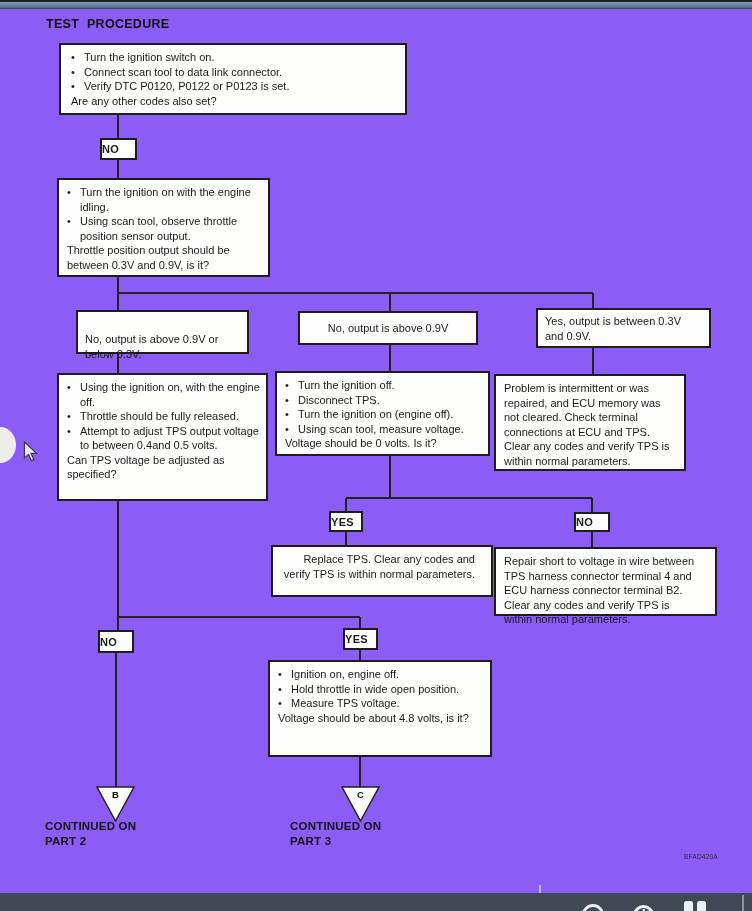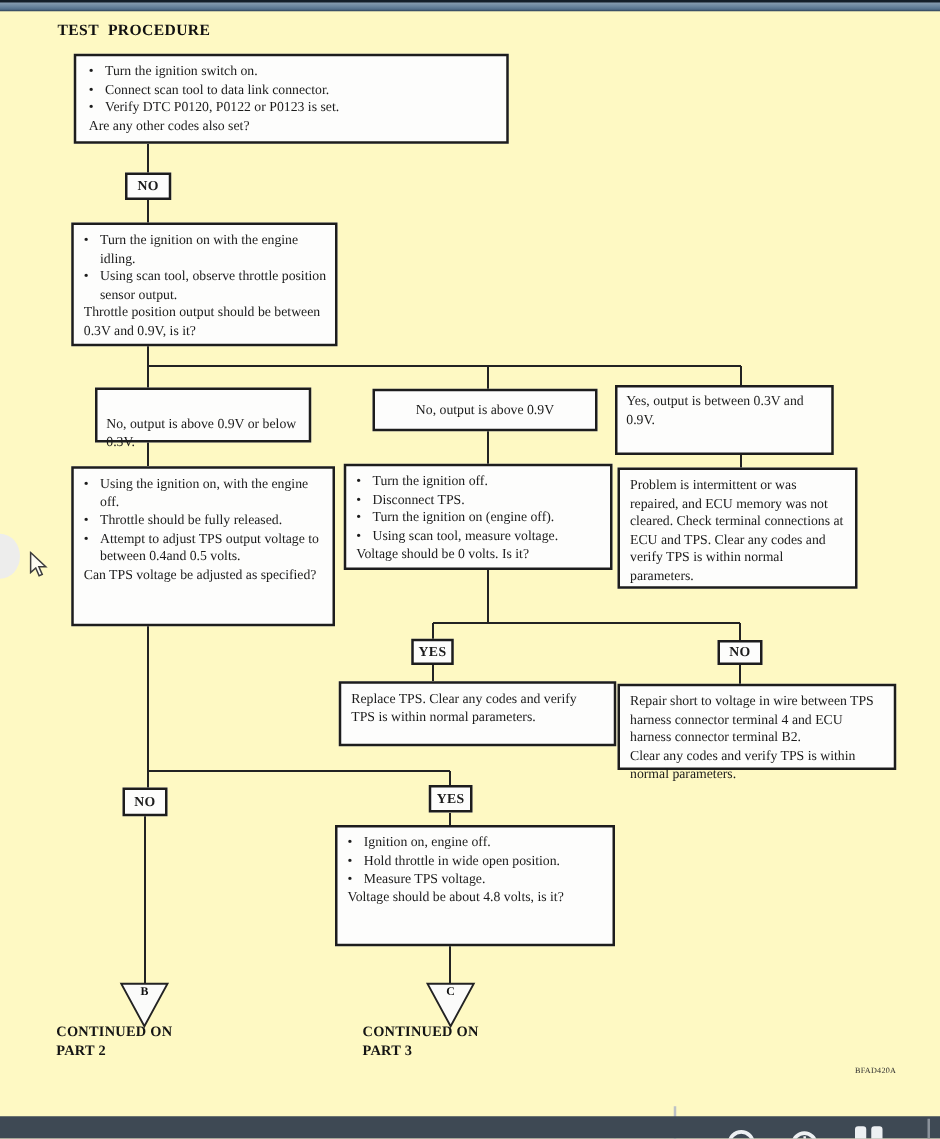--- a/index.html
+++ b/index.html
@@ -1,18 +1,18 @@
 <!DOCTYPE html>
 <html><head>
 <meta charset="utf-8">
 <style>
   html,body{margin:0;padding:0;background:#e8e8e8;}
   .screen{
     position:relative;width:752px;height:911px;overflow:hidden;
-    background:#fef9c3;font-family:Liberation Serif, serif;color:#1b1b1b;
+    background:#8b5cf6;font-family:Liberation Sans, sans-serif;color:#1b1b1b;
   }
   
   .titlebar{
     position:absolute;top:0;left:0;right:0;height:9px;
     background:linear-gradient(180deg,#141e29 0%,#141e29 16%,#8399ae 28%,#6c87a0 55%,#54708c 82%,#2c3e52 100%);
   }
   .page-title{
     position:absolute;left:46px;top:17px;
     font-size:12.5px;font-weight:bold;letter-spacing:.3px;word-spacing:4px;color:#111;
   }
@@ -25,21 +25,21 @@
     position:absolute;box-sizing:border-box;border:2px solid #1d1d1d;background:#fdfdfc;
     font-size:11px;line-height:14.5px;padding:5px 8px;
   }
   .brow{display:flex;}
   .bm{flex:0 0 13px;width:13px;}
   .bt{flex:1;}
   .q{margin-top:0;}
   .center-text{display:flex;align-items:center;justify-content:center;text-align:center;padding:2px 4px;}
   .tag{
     position:absolute;box-sizing:border-box;border:2px solid #1d1d1d;background:#fdfdfc;
-    display:flex;align-items:center;justify-content:center;
+    display:flex;align-items:center;
     font-size:11px;font-weight:bold;letter-spacing:.3px;
   }
   .tri-letter{
     position:absolute;text-align:center;font-size:9.5px;font-weight:bold;color:#111;
   }
   .cont{
     position:absolute;text-align:left;font-weight:bold;font-size:11.5px;line-height:14.5px;
     letter-spacing:.2px;color:#141414;
   }
   .figure-code{
@@ -145,21 +145,21 @@
       </div>
     <div class="q">Throttle position output should be between 0.3V and 0.9V, is it?</div>
   </div>
 
   <div class="box" style="left:76px;top:310px;width:173px;height:38px;padding:20px 7px;">
     <span>No, output is above 0.9V or below 0.3V.</span>
   </div>
   <div class="box center-text" style="left:298px;top:311px;width:180px;height:34px;">
     <span>No, output is above 0.9V</span>
   </div>
-  <div class="box" style="left:492px;top:308px;width:175px;height:56px;padding:4px 7px;">
+  <div class="box" style="left:536px;top:308px;width:175px;height:40px;padding:4px 7px;">
     <span>Yes, output is between 0.3V and 0.9V.</span>
   </div>
 
   <div class="box" style="left:57px;top:373px;width:211px;height:128px;padding:5px 5px 5px 8px;">
     <div class="brow">
         <span class="bm">•</span>
         <span class="bt">Using the ignition on, with the engine off.</span>
       </div>
     <div class="brow">
         <span class="bm">•</span>
@@ -196,21 +196,21 @@
     <span>Problem is intermittent or was repaired, and ECU memory was not cleared. Check terminal connections at ECU and TPS. Clear any codes and verify TPS is within normal parameters.</span>
   </div>
 
   <div class="tag" style="left:329px;top:511px;width:34px;height:21px;">
       <span>YES</span>
     </div>
   <div class="tag" style="left:574px;top:512px;width:36px;height:20px;">
       <span>NO</span>
     </div>
 
-  <div class="box" style="left:271px;top:545px;width:222px;height:52px;padding:5px 16px 5px 8px;">
+  <div class="box" style="left:271px;top:545px;width:222px;height:52px;padding:5px 16px 5px 8px;text-align:right;">
     <span>Replace TPS. Clear any codes and verify TPS is within normal parameters.</span>
   </div>
 
   <div class="box" style="left:494px;top:547px;width:223px;height:69px;padding:5px 16px 5px 8px;">
     <div>Repair short to voltage in wire between TPS harness connector terminal 4 and ECU harness connector terminal B2.</div>
     <div>Clear any codes and verify TPS is within normal parameters.</div>
   </div>
 
   <div class="tag" style="left:98px;top:630px;width:36px;height:23px;">
       <span>NO</span>

